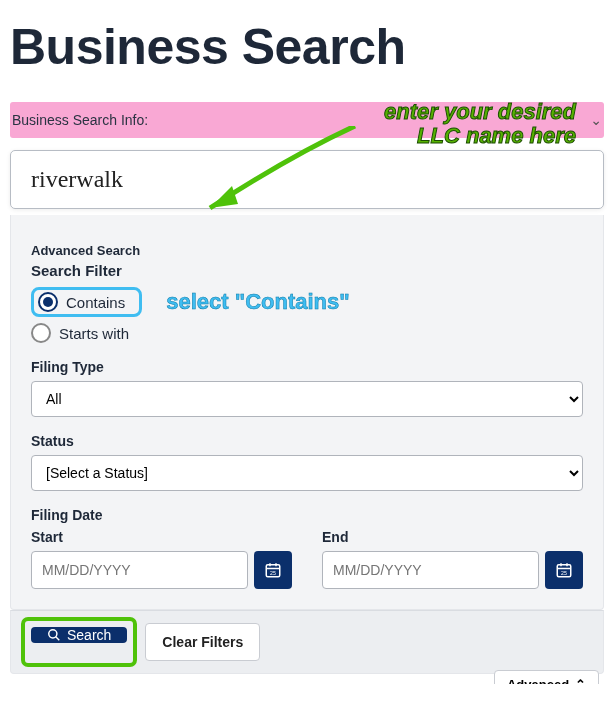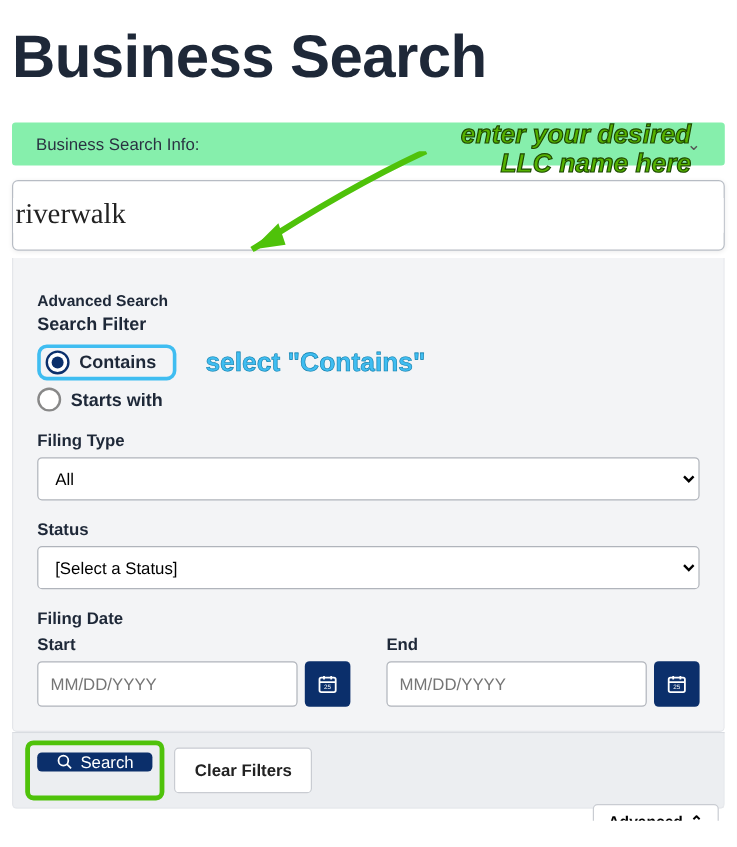--- a/index.html
+++ b/index.html
@@ -25,35 +25,35 @@
     font-size: 22px;
     font-weight: 800;
     color: #56b200;
     text-align: right;
     line-height: 1.1;
     -webkit-text-stroke: 1px #1b4b00;
     text-shadow: 0 0 1px #fff;
     font-style: italic;
   }
   .info-bar {
-    background: #86efac;
+    background: #f9a8d4;
     border-radius: 3px;
-    padding: 10px 20px;
+    padding: 10px 2px;
     font-size: 14px;
     color: #2a3342;
     display: flex;
     justify-content: space-between;
     align-items: center;
     margin-bottom: 12px;
   }
   .info-bar .chev { font-size: 14px; color: #555; }
   .search-input-wrap {
     border: 1px solid #b7bcc4;
     border-radius: 5px;
-    padding: 14px 0;
+    padding: 14px 18px;
     box-shadow: 0 1px 4px rgba(0,0,0,0.08);
     margin-bottom: 6px;
   }
   .search-input {
     border: none;
     outline: none;
     width: 100%;
     font-size: 24px;
     font-family: Georgia, serif;
     color: #222;
@@ -114,21 +114,21 @@
   .radio.checked::after {
     content: "";
     position: absolute;
     width: 10px; height: 10px;
     background: #0b2f6b;
     border-radius: 50%;
     top: 3px; left: 3px;
   }
   .radio-label {
     font-size: 15px;
-    font-weight: 700;
+    font-weight: 400;
     color: #1e2838;
   }
   .field-label {
     font-weight: 700;
     font-size: 14px;
     color: #1e2838;
     margin: 16px 0 6px 0;
   }
   .select {
     width: 100%;

